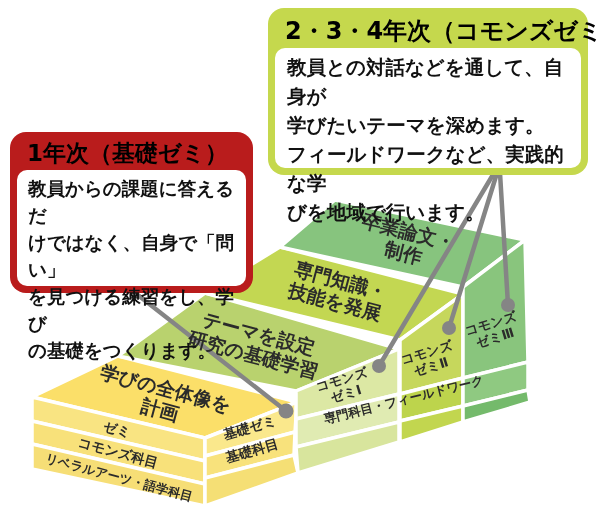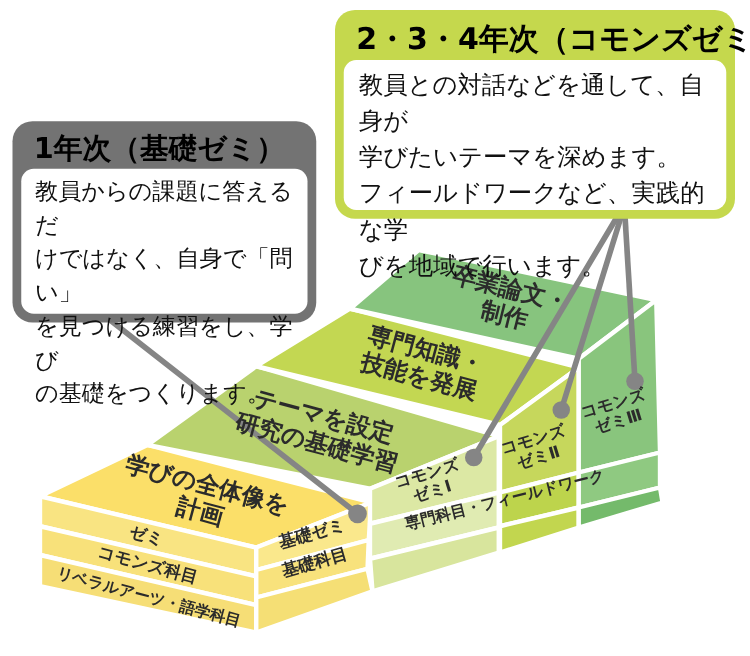--- a/index.html
+++ b/index.html
@@ -10,29 +10,29 @@
   #figure-svg{position:absolute;left:0;top:0;}
   .face-label{
     position:absolute;color:#2b2b2b;font-weight:700;text-align:center;
     white-space:pre-line;line-height:1.16;pointer-events:none;
   }
   .step-label{font-size:19px;}
   .small-label{font-size:13.5px;}
   .tiny-label{font-size:12.5px;}
   .col-label{font-size:13px;line-height:1.12;}
   .callout{position:absolute;border-radius:16px;}
-  .callout-yellow{background:#737373;}
+  .callout-yellow{background:#b91c1c;margin-top:35px;}
   .callout-green{background:#c5d84d;}
   .callout-title{
     position:absolute;left:17px;top:7px;font-weight:700;color:#000;
     letter-spacing:0px;white-space:nowrap;
   }
   .callout-body{
     position:absolute;left:7px;right:7px;bottom:7px;background:#ffffff;border-radius:10px;
-    color:#111;font-weight:400;white-space:pre-line;
+    color:#111;font-weight:700;white-space:pre-line;
   }
   #callout-first{left:10px;top:97px;width:243px;height:161px;}
   #callout-first .callout-title{font-size:23px;top:6px;}
   #callout-first .callout-body{top:38px;font-size:18.5px;line-height:27px;padding:5px 0 0 11px;}
   #callout-upper{left:268px;top:8px;width:320px;height:167px;}
   #callout-upper .callout-title{font-size:24px;top:7px;}
   #callout-upper .callout-body{top:40px;font-size:19.5px;line-height:29px;padding:5px 4px 0 12px;}
 </style>
 </head>
 <body>

